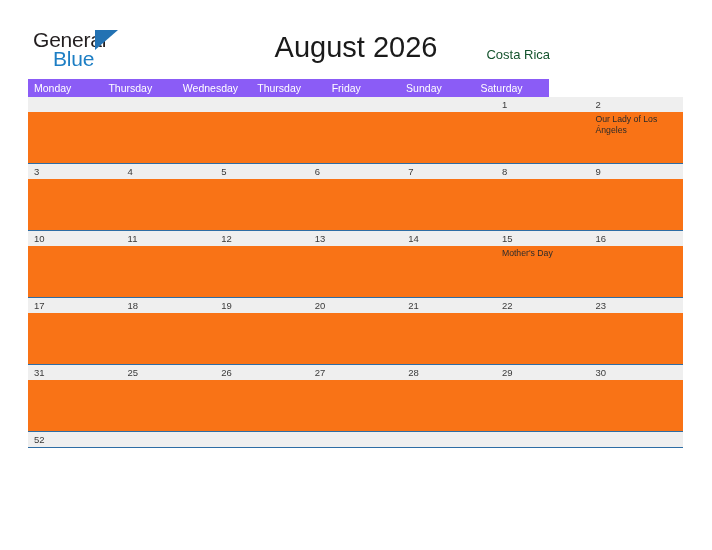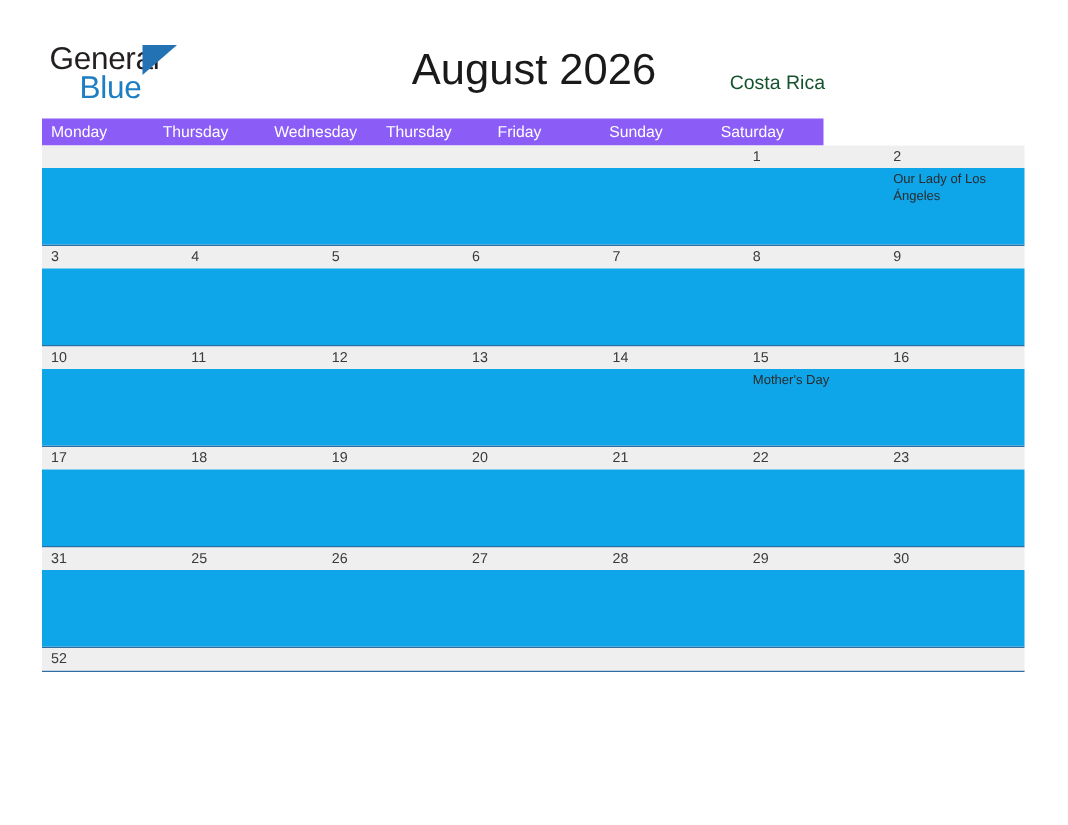--- a/index.html
+++ b/index.html
@@ -135,21 +135,21 @@
     line-height: 15px;
     color: #3a3a3a;
     padding-left: 6px;
     box-sizing: border-box;
   }
 
   .event-band {
     display: flex;
     width: 655px;
     height: 51px;
-    background: #0ea5e9;
+    background: #f97316;
   }
   .event-cell {
     flex: 1 1 0;
     font-size: 8.7px;
     line-height: 11px;
     color: #2b2b2b;
     padding: 2px 8px 0 6px;
     box-sizing: border-box;
     word-wrap: break-word;
     overflow: hidden;

